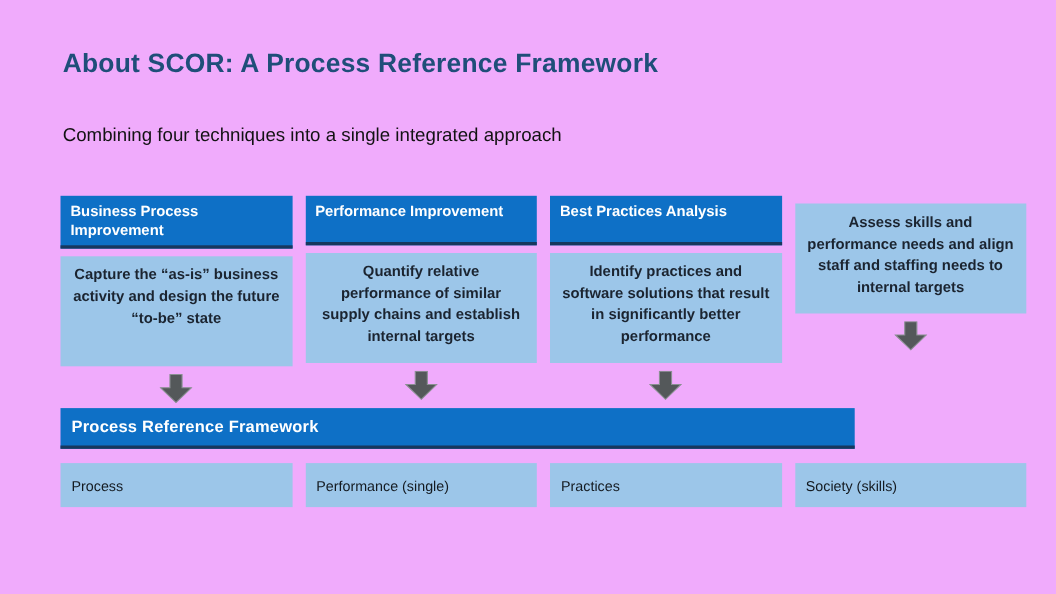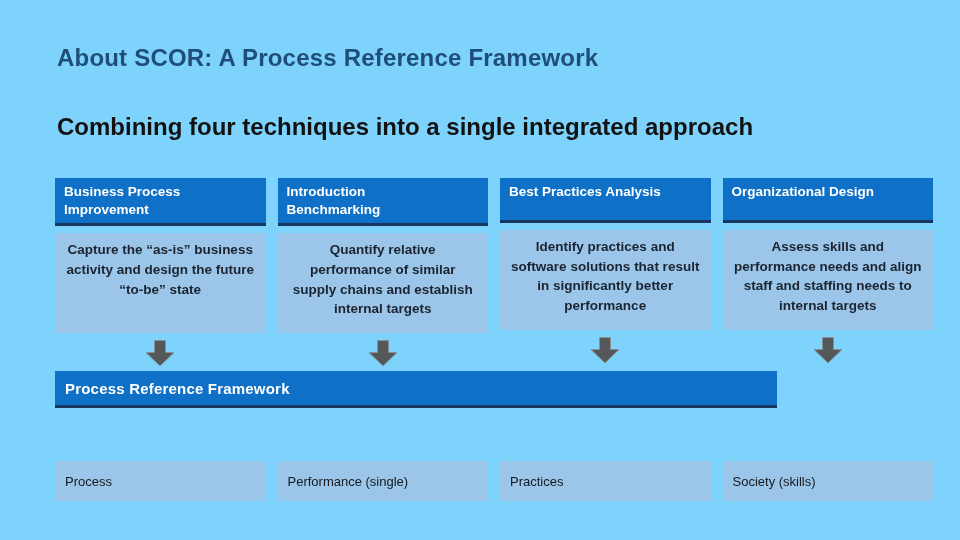--- a/index.html
+++ b/index.html
@@ -3,40 +3,40 @@
 <meta charset="utf-8">
 <style>
   * { margin: 0; padding: 0; box-sizing: border-box; }
   html, body { background: #ffffff; }
   body { font-family: "Liberation Sans", sans-serif; }
 
   .slide {
     position: relative;
     width: 960px;
     height: 540px;
-    background: #7dd3fc;
+    background: #f0abfc;
     overflow: hidden;
   }
 
   .title {
     position: absolute;
     left: 57px;
     top: 44px;
     font-size: 24px;
     font-weight: 700;
     color: #1F4E79;
     letter-spacing: 0.2px;
   }
 
   .subtitle {
     position: absolute;
     left: 57px;
     top: 113px;
-    font-size: 24px;
-    font-weight: 700;
+    font-size: 17px;
+    font-weight: 400;
     color: #121212;
   }
 
   .grid {
     position: absolute;
     left: 55px;
     top: 178px;
     width: 878px;
     display: grid;
     grid-template-columns: repeat(4, 1fr);
@@ -96,21 +96,20 @@
   }
 
   .results {
     position: absolute;
     left: 55px;
     top: 421px;
     width: 878px;
     display: grid;
     grid-template-columns: repeat(4, 1fr);
     column-gap: 12px;
-    margin-top: 40px;
   }
 
   .result-box {
     height: 40px;
     background: #9CC6E9;
     color: #141A20;
     font-size: 13px;
     font-weight: 400;
     display: flex;
     align-items: center;
@@ -141,41 +140,40 @@
       <div class="col-header">Business Process Improvement</div>
       <div class="col-body">Capture the “as-is” business activity and design the future “to-be” state</div>
       <div class="arrow-row">
         <svg class="arrow-svg" width="30" height="27" viewBox="0 0 30 27">
           <path d="M9.5 0.5 h11 v12 h8.5 L15 26 L1 12.5 h8.5 z" fill="#54585A" stroke="#8A8F92" stroke-width="1"></path>
         </svg>
       </div>
     </div>
 
     <div class="col">
-      <div class="col-header">Introduction Benchmarking</div>
+      <div class="col-header">Performance Improvement</div>
       <div class="col-body">Quantify relative performance of similar supply chains and establish internal targets</div>
       <div class="arrow-row">
         <svg class="arrow-svg" width="30" height="27" viewBox="0 0 30 27">
           <path d="M9.5 0.5 h11 v12 h8.5 L15 26 L1 12.5 h8.5 z" fill="#54585A" stroke="#8A8F92" stroke-width="1"></path>
         </svg>
       </div>
     </div>
 
     <div class="col">
       <div class="col-header">Best Practices Analysis</div>
       <div class="col-body">Identify practices and software solutions that result in significantly better performance</div>
       <div class="arrow-row">
         <svg class="arrow-svg" width="30" height="27" viewBox="0 0 30 27">
           <path d="M9.5 0.5 h11 v12 h8.5 L15 26 L1 12.5 h8.5 z" fill="#54585A" stroke="#8A8F92" stroke-width="1"></path>
         </svg>
       </div>
     </div>
 
     <div class="col">
-      <div class="col-header">Organizational Design</div>
       <div class="col-body">Assess skills and performance needs and align staff and staffing needs to internal targets</div>
       <div class="arrow-row">
         <svg class="arrow-svg" width="30" height="27" viewBox="0 0 30 27">
           <path d="M9.5 0.5 h11 v12 h8.5 L15 26 L1 12.5 h8.5 z" fill="#54585A" stroke="#8A8F92" stroke-width="1"></path>
         </svg>
       </div>
     </div>
 
   </div>
 

